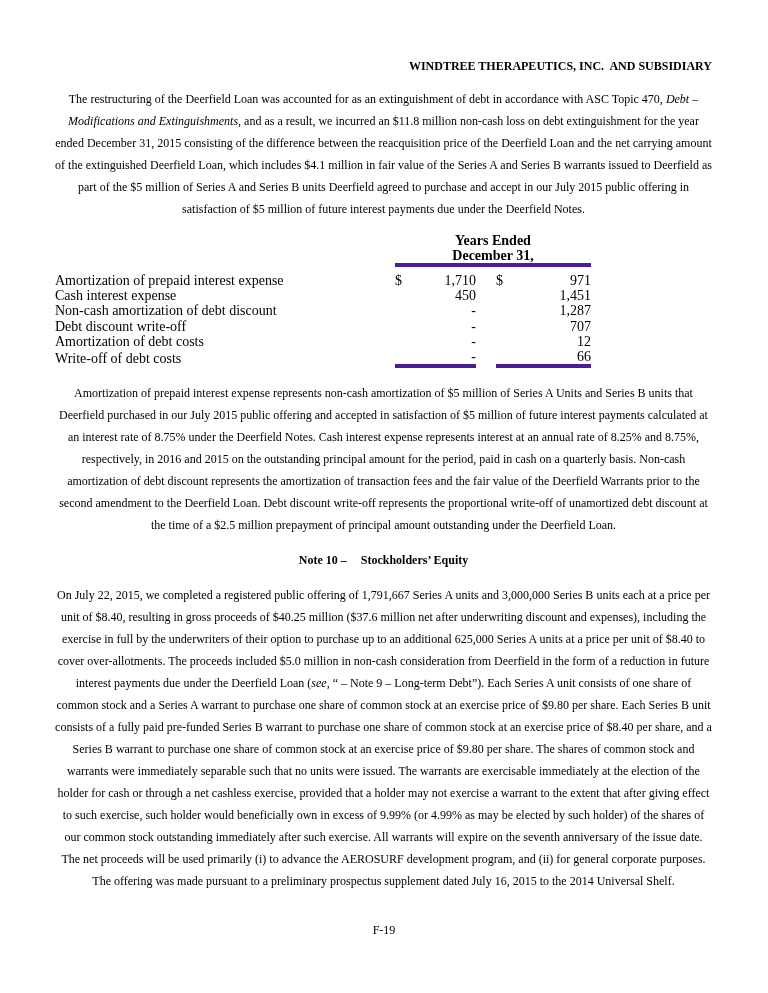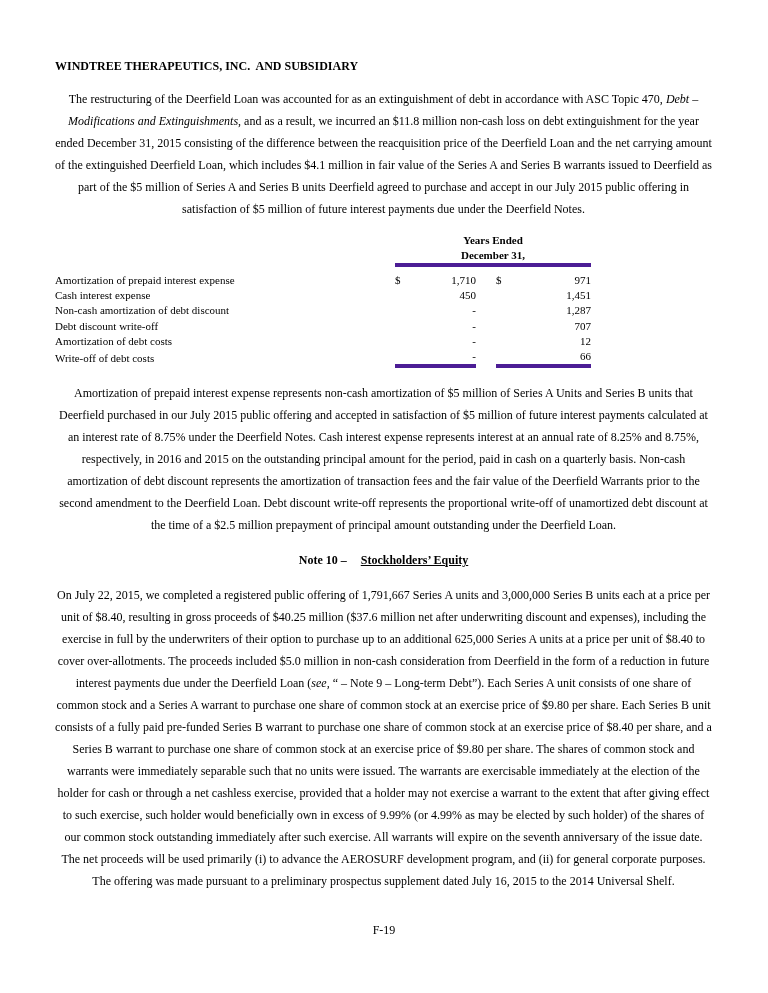--- a/index.html
+++ b/index.html
@@ -16,39 +16,40 @@
     width: 768px; height: 993px;
     padding: 60px 56px 0 55px;
     overflow: hidden;
     background: #ffffff;
   }
   .doc-header {
     font-weight: bold;
     white-space: pre-wrap;
     line-height: 13.5px;
     margin: 0 0 14px 0;
+    text-align: right;
   }
   p.body-text {
     margin: 0 0 13px 0;
     line-height: 22px;
     text-align: center;
   }
   .bold { font-weight: bold; }
   .italic { font-style: italic; }
   .center { text-align: center; }
-  .note-title { margin-left: 14px; text-decoration: underline; }
+  .note-title { margin-left: 14px; }
 
   table.fin-table {
     border-collapse: collapse;
     table-layout: fixed;
     margin: 3px 0 14px 0;
   }
   table.fin-table td {
     padding: 1px 0 1px 0;
-    font-size: 11px;
+    font-size: 14px;
     line-height: 13.2px;
     vertical-align: bottom;
     overflow: hidden;
     white-space: nowrap;
   }
   td.num { text-align: right; }
   td.dollar { text-align: left; }
   td.pad-r { padding-right: 14px; }
   td.rule { border-bottom: 4px solid #4c1d95; }
   td.dblrule { border-bottom: 3px double #000; }

